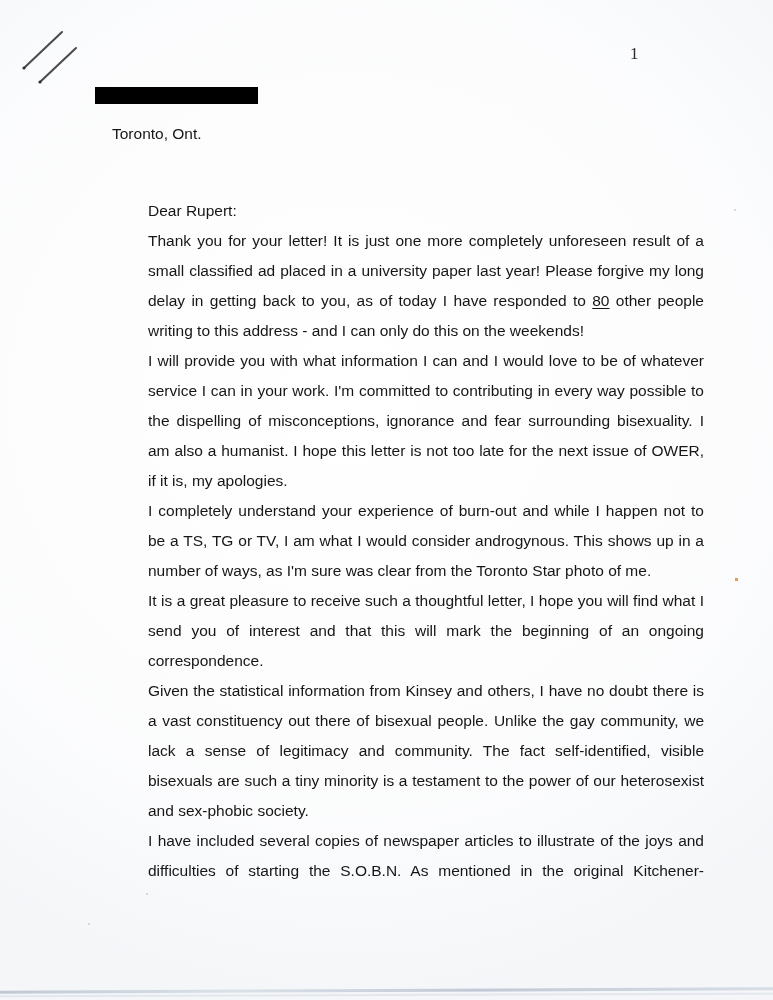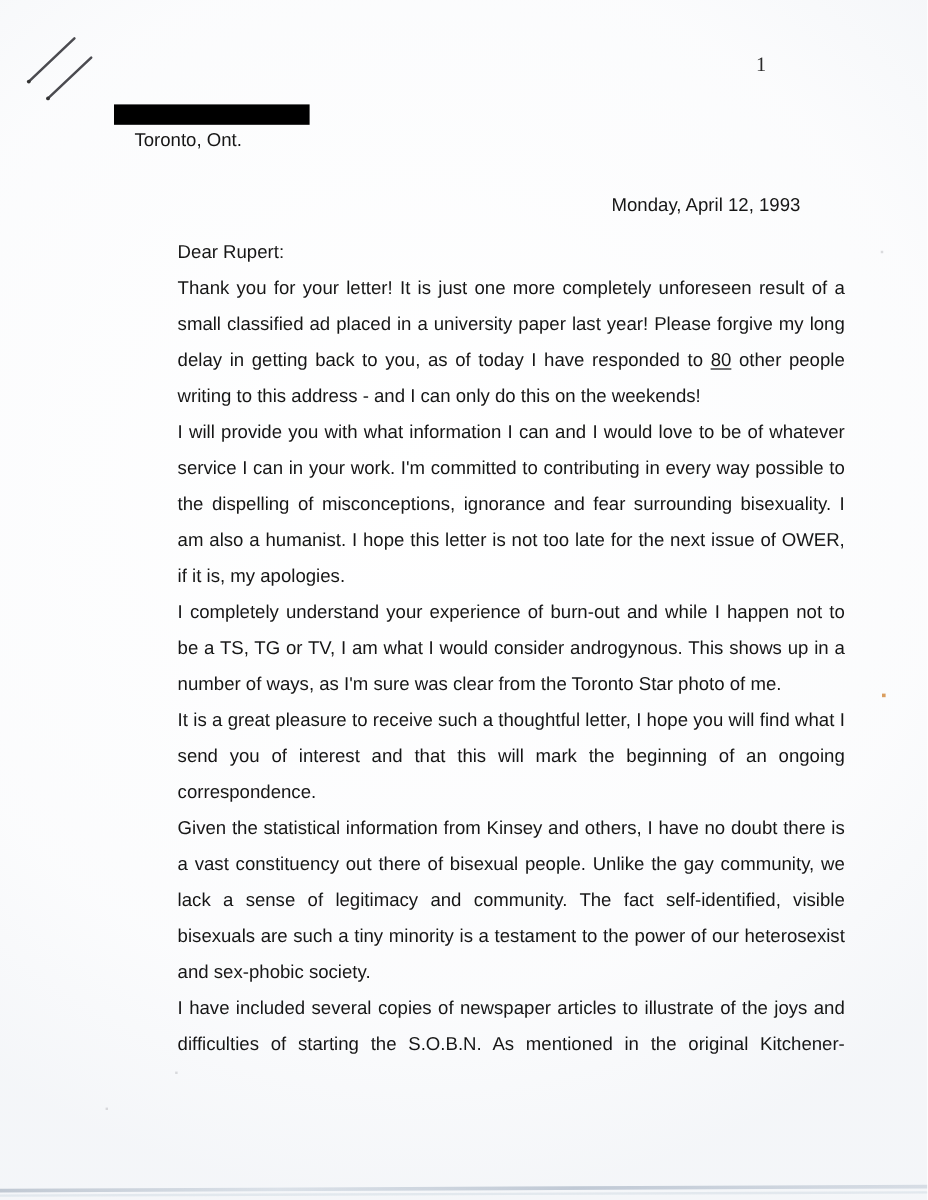--- a/index.html
+++ b/index.html
@@ -67,21 +67,21 @@
     width: 163px;
     height: 17px;
     background: #000000;
     margin-top: 3px;
     margin-left: -17px;
   }
   .addr-city {
     font-size: 15.5px;
     color: #161616;
     line-height: 19px;
-    margin-top: 4px;
+    margin-top: 20px;
     white-space: nowrap;
   }
   .addr-postal {
     font-size: 15.5px;
     color: #161616;
     line-height: 19px;
     white-space: nowrap;
   }
 
   
@@ -172,21 +172,20 @@
     </svg>
   </div>
 
   <div class="page-number">1</div>
 
   <div class="address-block">
     <div class="redaction-bar"></div>
     <div class="addr-city">Toronto, Ont.</div>
   </div>
 
-  <div class="letter-date">Monday, April 12, 1993</div>
 
   <div class="letter-body">
     <p class="salutation">Dear Rupert:</p>
 
     <p class="para"><span>Thank you for your letter! It is just one more completely unforeseen result of a small classified ad placed in a university paper last year! Please forgive my long delay in getting back to you, as of today I have responded to </span><span class="u">80</span><span> other people writing to this address - and I can only do this on the weekends!</span></p>
 
     <p class="para">I will provide you with what information I can and I would love to be of whatever service I can in your work. I'm committed to contributing in every way possible to the dispelling of misconceptions, ignorance and fear surrounding bisexuality. I am also a humanist. I hope this letter is not too late for the next issue of OWER, if it is, my apologies.</p>
 
     <p class="para">I completely understand your experience of burn-out and while I happen not to be a TS, TG or TV, I am what I would consider androgynous. This shows up in a number of ways, as I'm sure was clear from the Toronto Star photo of me.</p>
 

